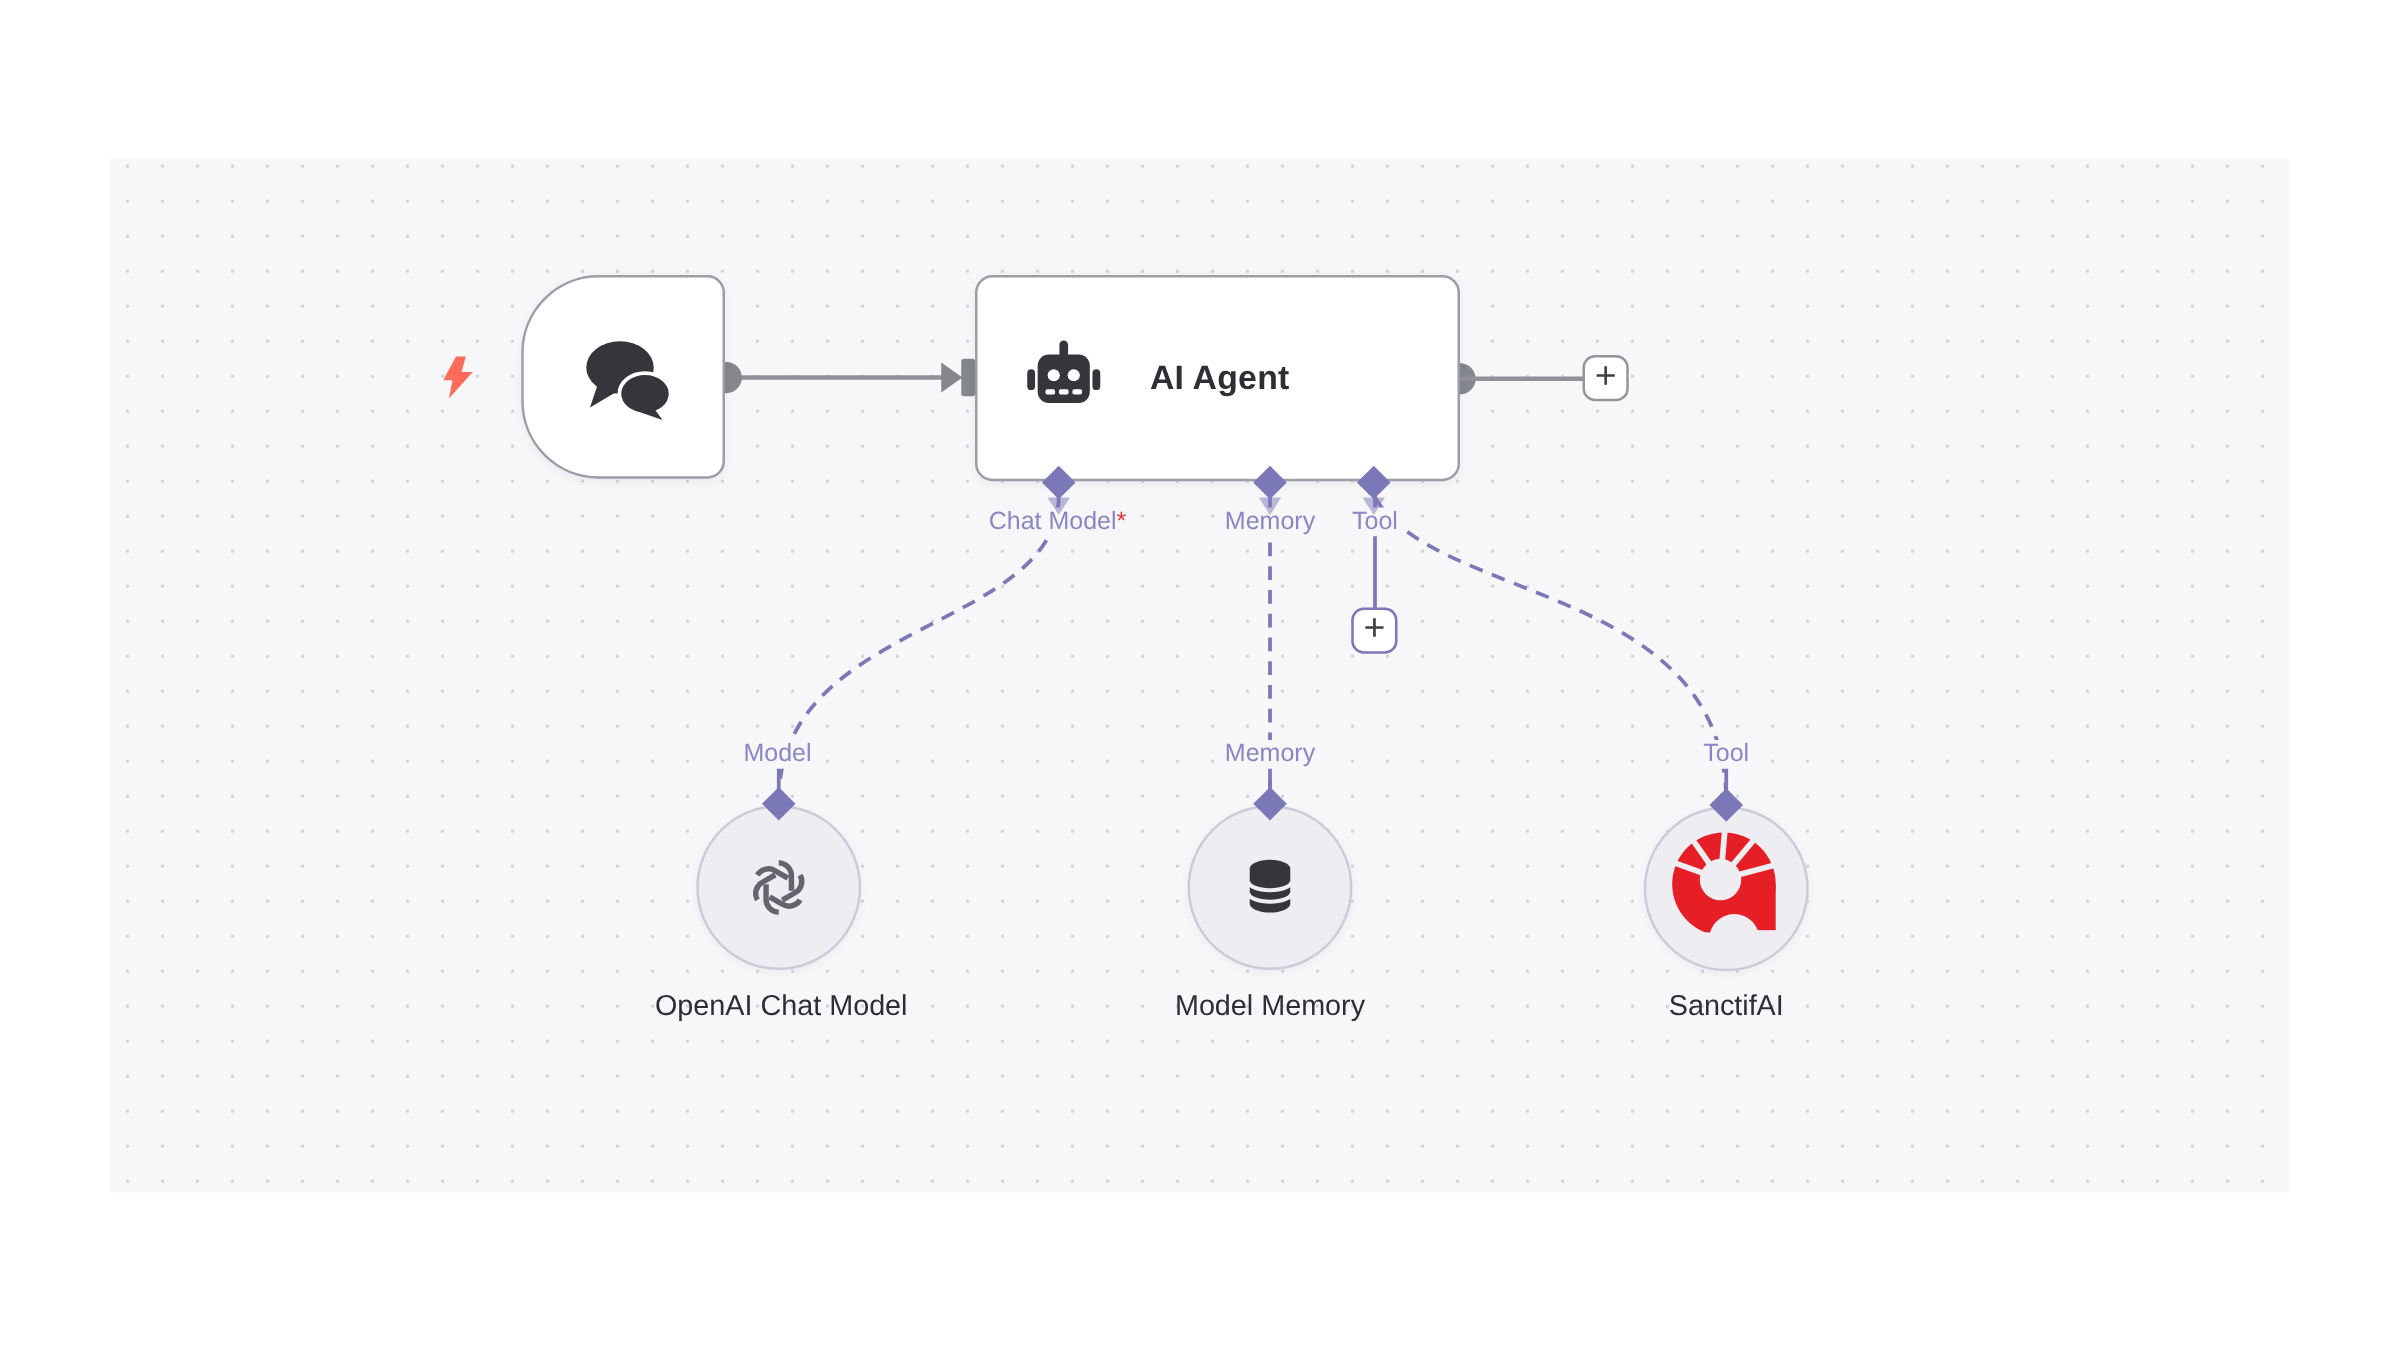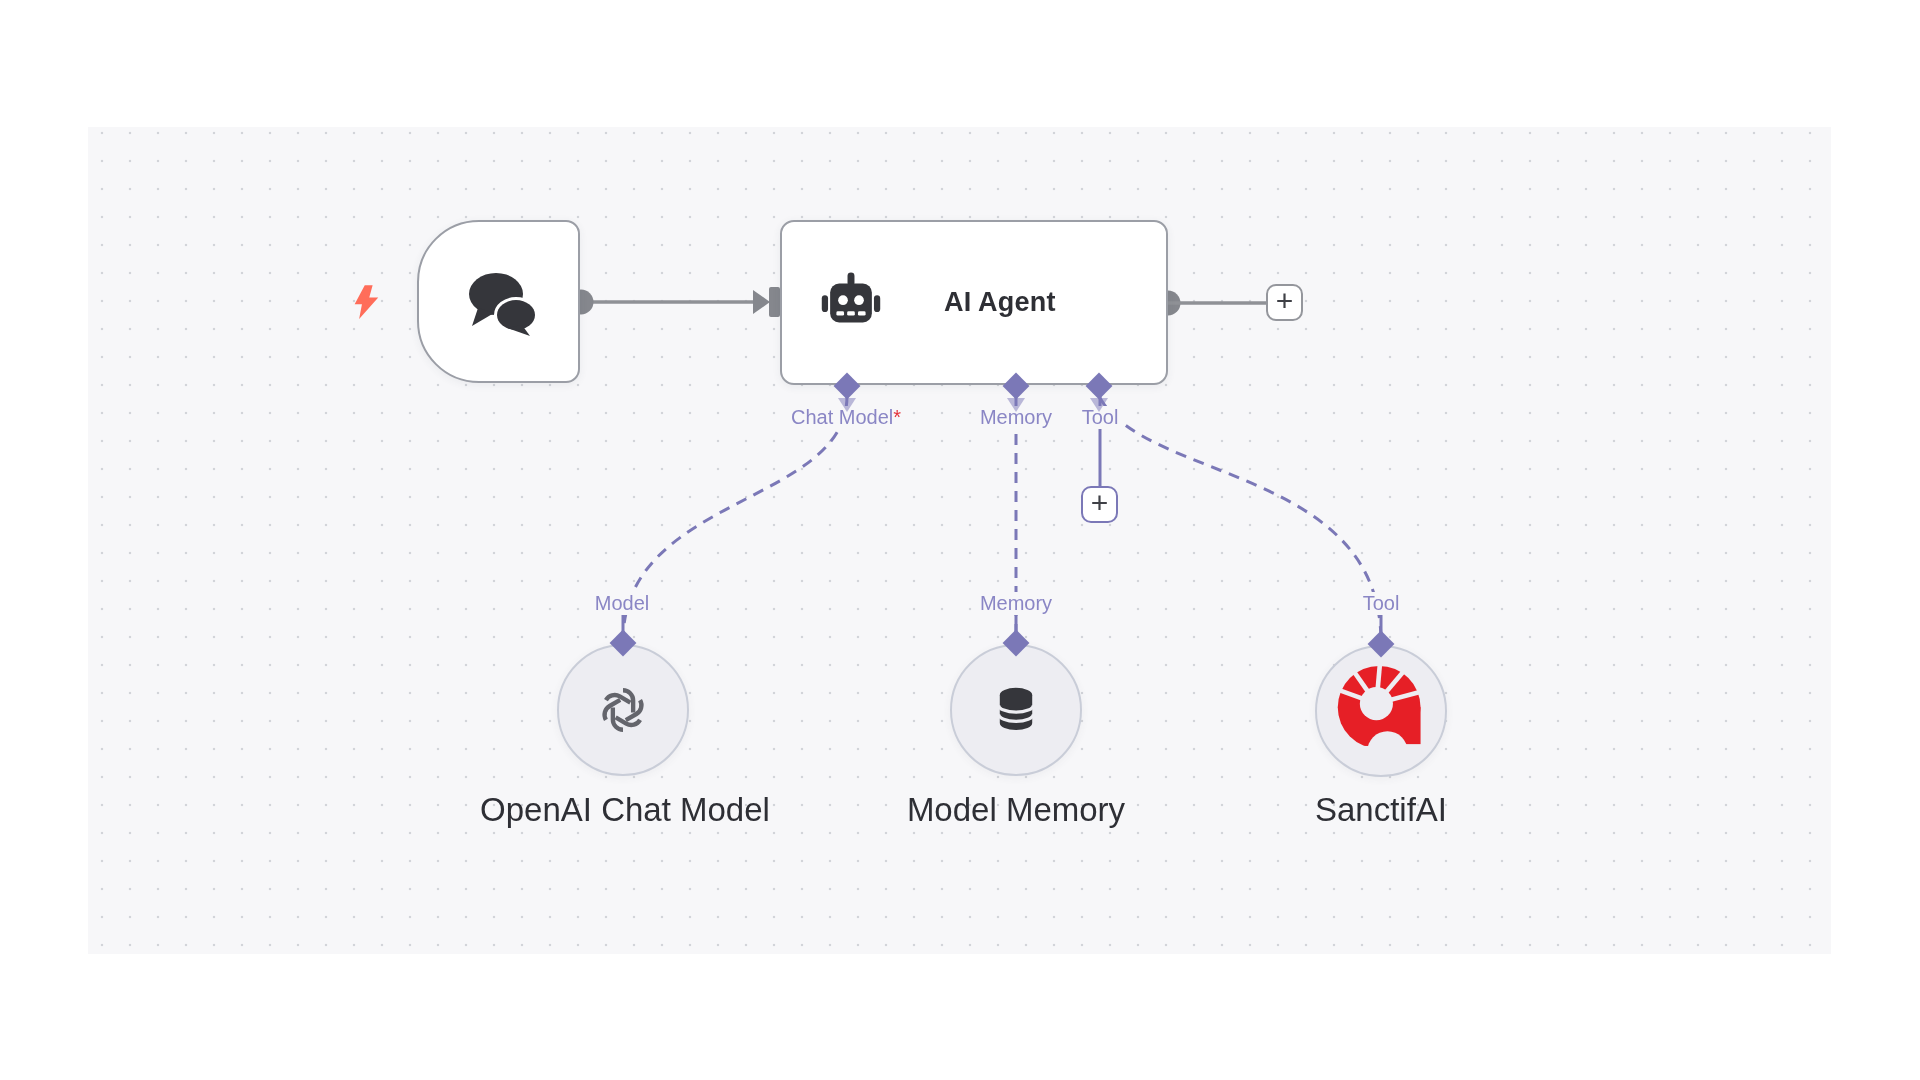--- a/index.html
+++ b/index.html
@@ -23,33 +23,33 @@
   .wires{z-index:1;} .ports{z-index:3;}
 
   .wire-gray{stroke:var(--gray-line);stroke-width:3.5;fill:none;}
   .dot-gray{fill:#85878d;}
   .wire-purple{stroke:var(--purple);stroke-width:3;fill:none;}
   .wire-dashed{stroke:var(--purple);stroke-width:3;fill:none;stroke-dasharray:11 8;}
   .diamond{fill:var(--purple);}
   .tri{fill:var(--purple);opacity:0.5;}
 
   .node{position:absolute;background:var(--white);border:2.5px solid var(--node-border);
-    z-index:2;box-shadow:0 2px 8px rgba(60,66,80,0.07);gap:24px;}
+    z-index:2;box-shadow:0 2px 8px rgba(60,66,80,0.07);}
   .trigger-node{left:417px;top:220px;width:163px;height:163px;
     border-radius:62px 14px 14px 62px;display:flex;align-items:center;justify-content:center;}
   .agent-node{left:780px;top:220px;width:388px;height:165px;border-radius:14px;
     display:flex;align-items:center;padding-left:34px;}
   .agent-title{font-size:27px;font-weight:bold;color:var(--text-dark);margin-left:34px;letter-spacing:0.2px;}
 
   .bolt{position:absolute;left:352px;top:284px;z-index:2;}
 
   .node-caption{position:absolute;z-index:2;color:var(--text-dark);font-weight:500;
     text-align:center;white-space:nowrap;}
   .trigger-caption{left:348px;top:396px;width:300px;font-size:25px;line-height:34px;white-space:normal;}
-  .sub-caption{top:791px;font-size:33px;transform:translateX(-50%);}
+  .sub-caption{top:791px;font-size:23px;transform:translateX(-50%);}
 
   .port-label{position:absolute;z-index:2;transform:translateX(-50%);font-size:20px;
     color:var(--label-purple);background:var(--canvas-bg);padding:0 5px;line-height:23px;
     white-space:nowrap;}
   .req{color:var(--required-red);}
 
   .subnode{position:absolute;width:132px;height:132px;border-radius:50%;z-index:2;
     background:var(--circle-fill);border:2px solid var(--circle-border);
     display:flex;align-items:center;justify-content:center;
     box-shadow:0 2px 8px rgba(60,66,80,0.06);}

